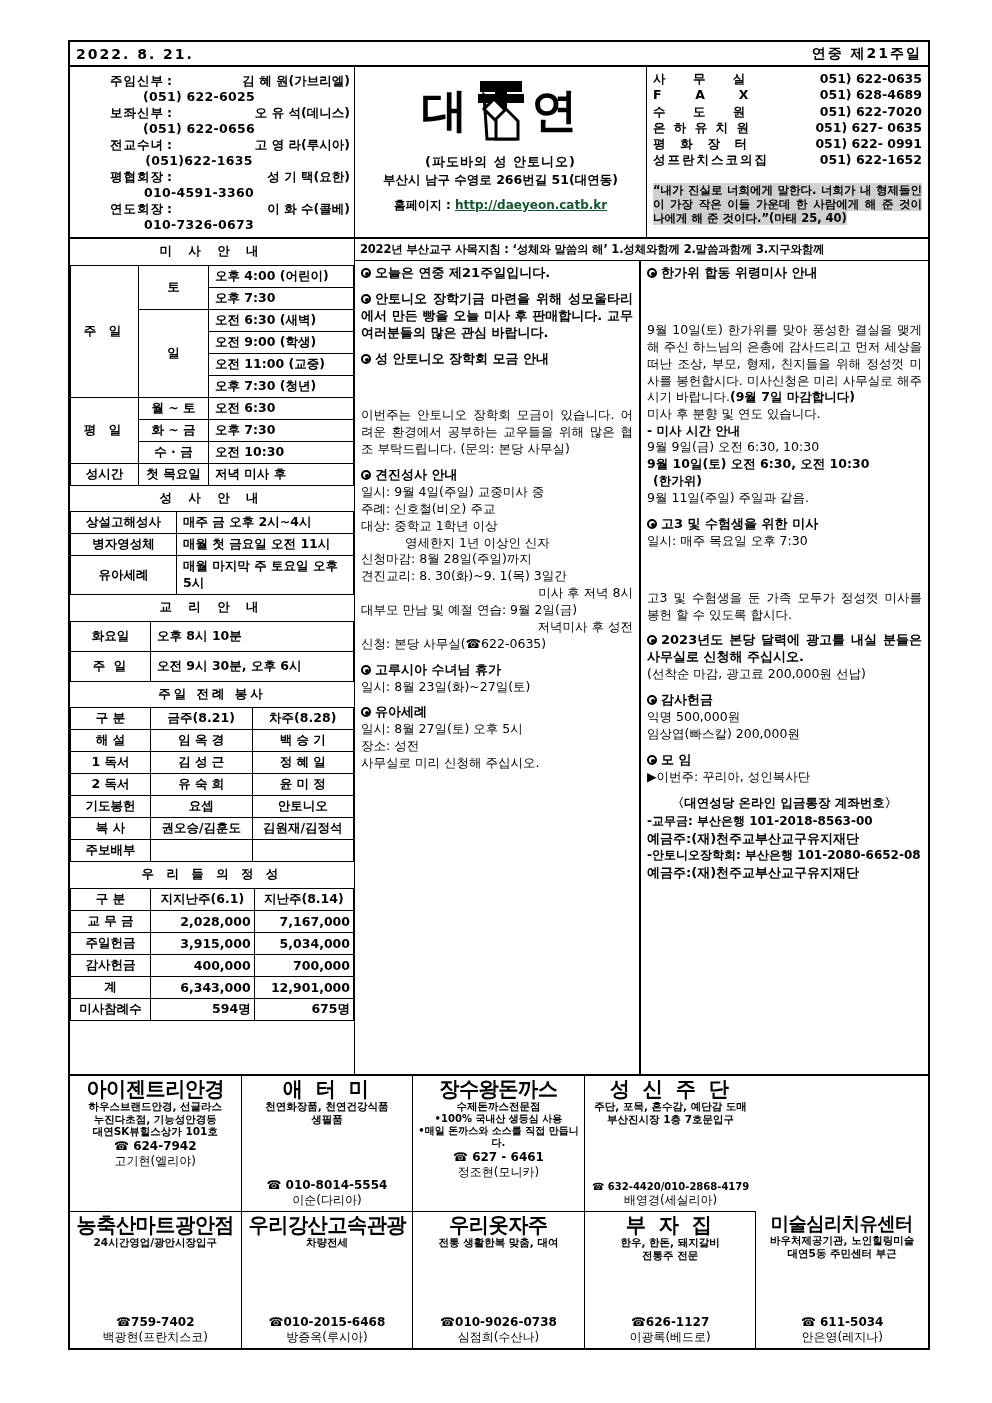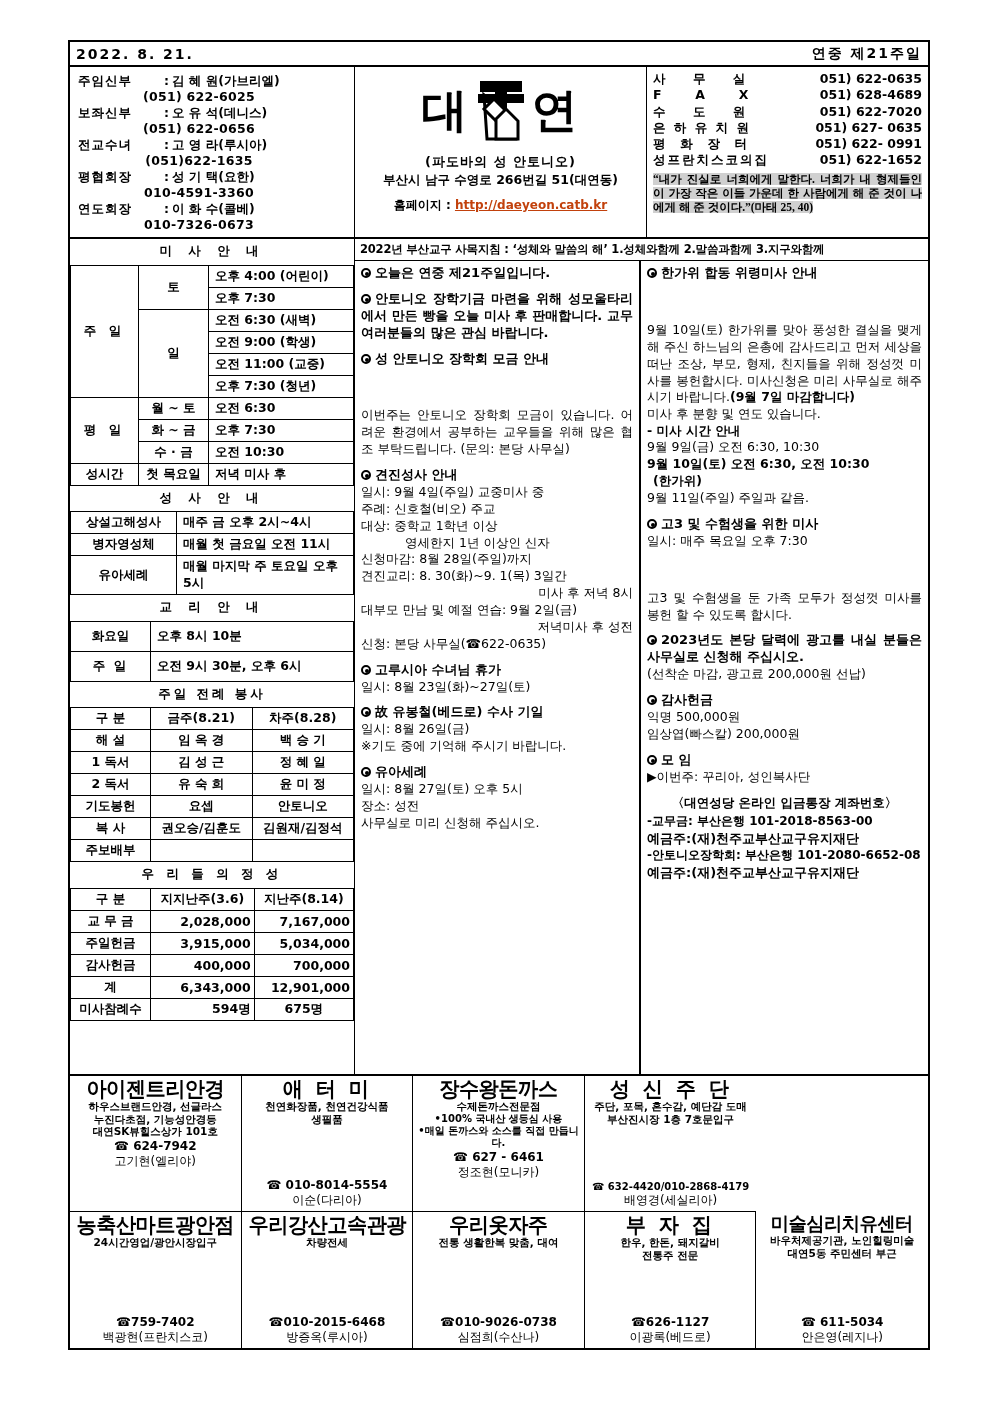--- a/index.html
+++ b/index.html
@@ -33,55 +33,54 @@
 
   
   .header {
     display: flex; height: 172px; border-bottom: 2px solid #000;
   }
   .hdr-left {
     width: 285px; border-right: 1px solid #000;
     padding: 6px 4px 0 8px;
     font-size: 12.5px; font-weight: 700; line-height: 1.28;
   }
-  .hdr-left .row { display: flex; }
+  .hdr-left .row { display: flex; text-align: right; }
   .hdr-left .lbl { width: 86px; letter-spacing: 1px; }
   .hdr-left .colon { width: 8px; }
   .hdr-left .val { flex: 1; }
   .hdr-left .tel { text-align: center; padding-right: 30px; letter-spacing: 0.3px; }
 
   .hdr-mid {
     width: 292px; border-right: 1px solid #000;
     display: flex; flex-direction: column; align-items: center;
     padding-top: 4px;
   }
   .logo-wrap { height: 80px; display: flex; align-items: center; justify-content: center; }
   .logo-text {
     font-size: 46px; font-weight: 900; letter-spacing: 2px;
     font-family: "DejaVu Sans", sans-serif;
     display: flex; align-items: center; gap: 2px;
   }
   .logo-cross { position: relative; width: 58px; height: 64px; display:inline-block; }
   .parish-name { font-size: 13px; font-weight: 700; letter-spacing: 1px; margin-top: 2px; }
   .parish-addr { font-size: 12.5px; font-weight: 700; letter-spacing: 0px; margin-top: 1px;}
   .parish-site { font-size: 12px; font-weight: 700; margin-top: 8px; }
-  .parish-site a { color: #c2410c; text-decoration: underline; }
+  .parish-site a { color: #14532d; text-decoration: underline; }
 
   .hdr-right {
     flex: 1; padding: 4px 6px 0 6px;
     font-size: 12.5px; font-weight: 700; line-height: 1.3;
   }
   .hdr-right .crow { display: flex; justify-content: space-between; }
   .hdr-right .ckey { letter-spacing: 2px; white-space: pre; }
   .hdr-right .cval { letter-spacing: 0px; }
   .quote {
-    margin-top: 3px; font-size: 11.5px; line-height: 1.25;
+    margin-top: 14px; font-size: 11.5px; line-height: 1.25;
     font-weight: 700; text-align: justify;
     background: linear-gradient(transparent 0 0);
-    font-family: Liberation Serif, serif;
   }
   .quote span { background: #d0d0d0; }
 
   
   .body-area { display: flex; flex: 1; }
   .col-left { width: 285px; border-right: 1px solid #000; }
   .col-right-wrap { flex: 1; display: flex; flex-direction: column; }
   .diocese {
     height: 22px; border-bottom: 1px solid #000;
     font-size: 11.5px; font-weight: 700; letter-spacing: -0.2px;
@@ -384,21 +383,21 @@
       </tbody>
         </table>
 
       <table class="t">
         <tbody>
             <tr>
               <td class="sect-title" colspan="3" style="letter-spacing:4px">우 리 들 의 정 성</td>
             </tr>
         <tr>
           <td style="width:80px">구     분</td>
-          <td>지지난주(3.6)</td>
+          <td>지지난주(6.1)</td>
           <td>지난주(8.14)</td>
         </tr>
         <tr>
           <td>교 무 금</td>
           <td style="text-align:right">2,028,000</td>
           <td style="text-align:right">7,167,000</td>
         </tr>
         <tr>
           <td>주일헌금</td>
           <td style="text-align:right">3,915,000</td>
@@ -410,21 +409,21 @@
           <td style="text-align:right">700,000</td>
         </tr>
         <tr>
           <td>계</td>
           <td style="text-align:right">6,343,000</td>
           <td style="text-align:right">12,901,000</td>
         </tr>
         <tr>
           <td>미사참례수</td>
           <td style="text-align:right">594명</td>
-          <td style="">675명</td>
+          <td style="text-align:right">675명</td>
         </tr>
       </tbody>
         </table>
 
     </div>
 
     <div class="col-right-wrap">
       <div class="diocese">2022년 부산교구 사목지침 : ‘성체와 말씀의 해’ 1.성체와함께 2.말씀과함께 3.지구와함께</div>
 
       <div class="cols2">
@@ -456,25 +455,20 @@
             <div class="nbody">대부모 만남 및 예절 연습: 9월 2일(금)</div>
             <div class="nbody ind2">저녁미사 후 성전</div>
             <div class="nbody">신청: 본당 사무실(☎622-0635)</div>
           </div>
 
           <div class="notice">
             <div class="nhead"><span class="bullet"></span><span>고루시아 수녀님 휴가</span></div>
             <div class="nbody">일시: 8월 23일(화)~27일(토)</div>
           </div>
 
-          <div class="notice">
-            <div class="nhead"><span class="bullet"></span><span>故 유봉철(베드로) 수사 기일</span></div>
-            <div class="nbody" style="white-space:pre-line">일시: 8월 26일(금)
-※기도 중에 기억해 주시기 바랍니다.</div>
-          </div>
 
           <div class="notice">
             <div class="nhead"><span class="bullet"></span><span>유아세례</span></div>
             <div class="nbody" style="white-space:pre-line">일시: 8월 27일(토) 오후 5시
 장소: 성전
 사무실로 미리 신청해 주십시오.</div>
           </div>
 
         </div>
 

